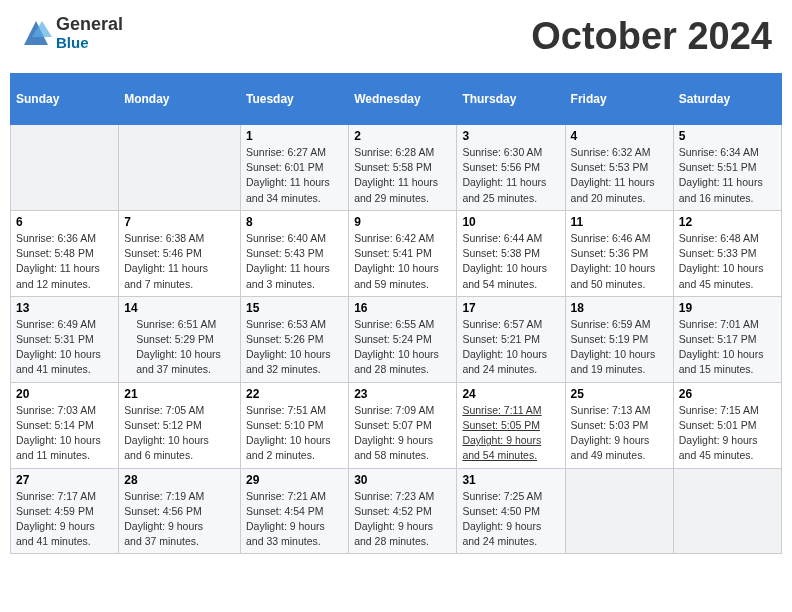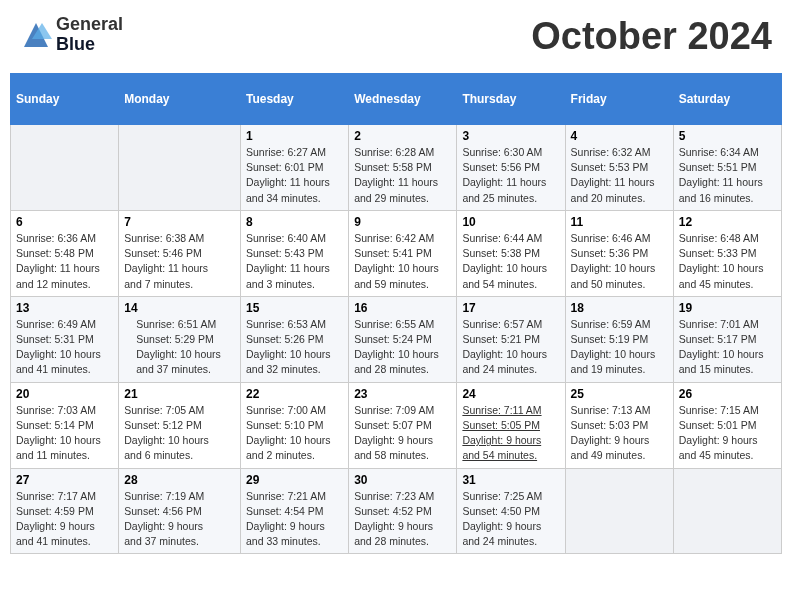--- a/index.html
+++ b/index.html
@@ -25,23 +25,23 @@
       display: flex;
       flex-direction: column;
       line-height: 1.1;
     }
     .logo-general {
       font-size: 18px;
       font-weight: bold;
       color: #333;
     }
     .logo-blue {
-      font-size: 18px;
-      font-weight: bold;
-      color: #0f172a;
+      font-size: 15px;
+      font-weight: bold;
+      color: #0369a1;
     }
     .logo-icon {
       width: 32px;
       height: 32px;
       margin-right: 4px;
     }
     .title-block {
       text-align: right;
     }
     .month-title {
@@ -283,21 +283,21 @@
         </td>
         <td>
           <span class="day-number">21</span>
           <div class="day-info" style="white-space: pre-line;">Sunrise: 7:05 AM
 Sunset: 5:12 PM
 Daylight: 10 hours
 and 6 minutes.</div>
         </td>
         <td>
           <span class="day-number">22</span>
-          <div class="day-info" style="white-space: pre-line;">Sunrise: 7:00 AM
+          <div class="day-info" style="white-space: pre-line;">Sunrise: 7:51 AM
 Sunset: 5:10 PM
 Daylight: 10 hours
 and 2 minutes.</div>
         </td>
         <td>
           <span class="day-number">23</span>
           <div class="day-info" style="white-space: pre-line;">Sunrise: 7:09 AM
 Sunset: 5:07 PM
 Daylight: 9 hours
 and 58 minutes.</div>

